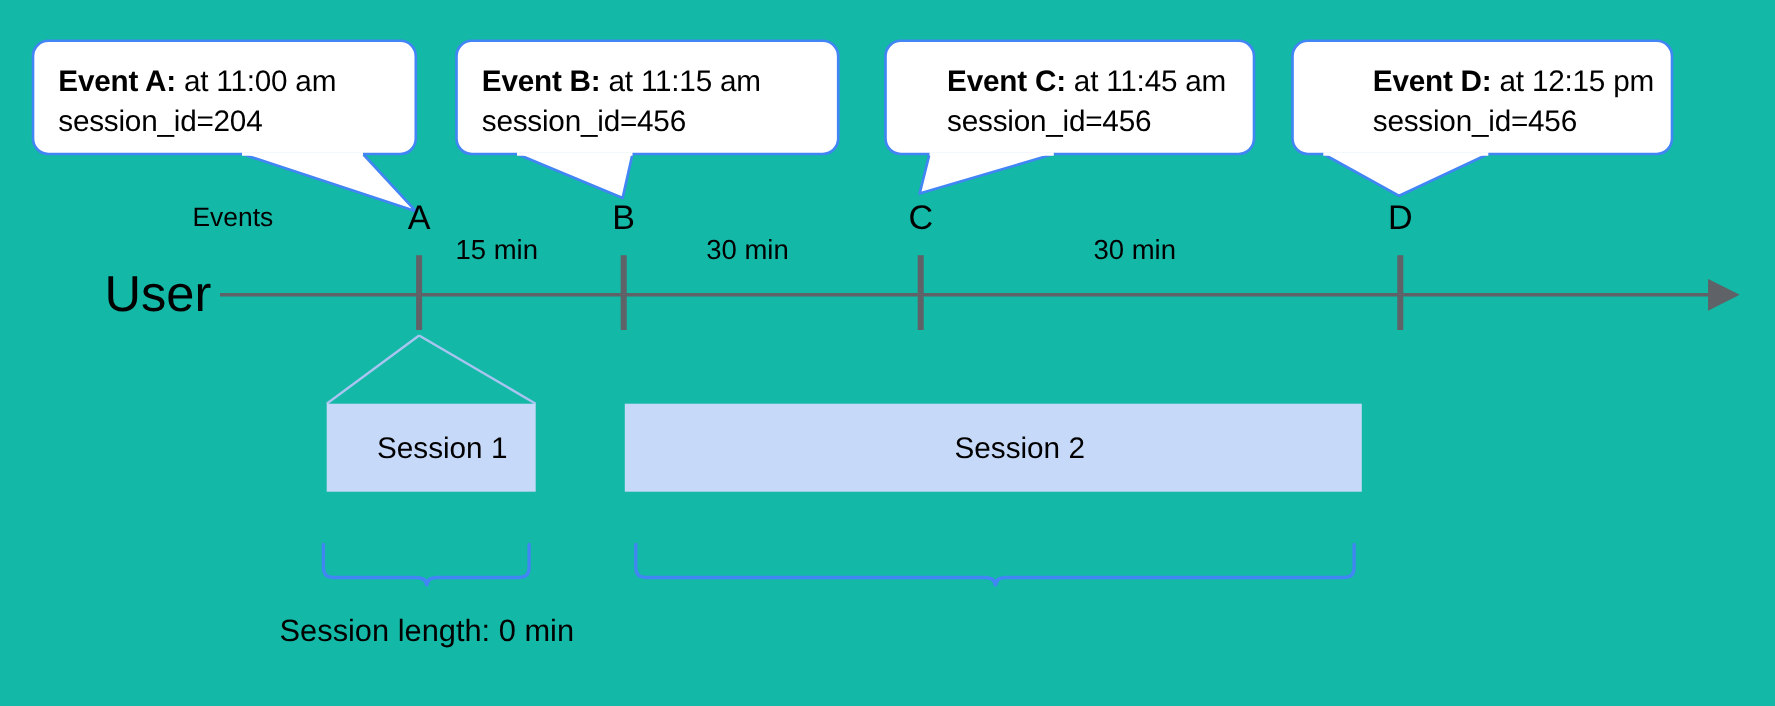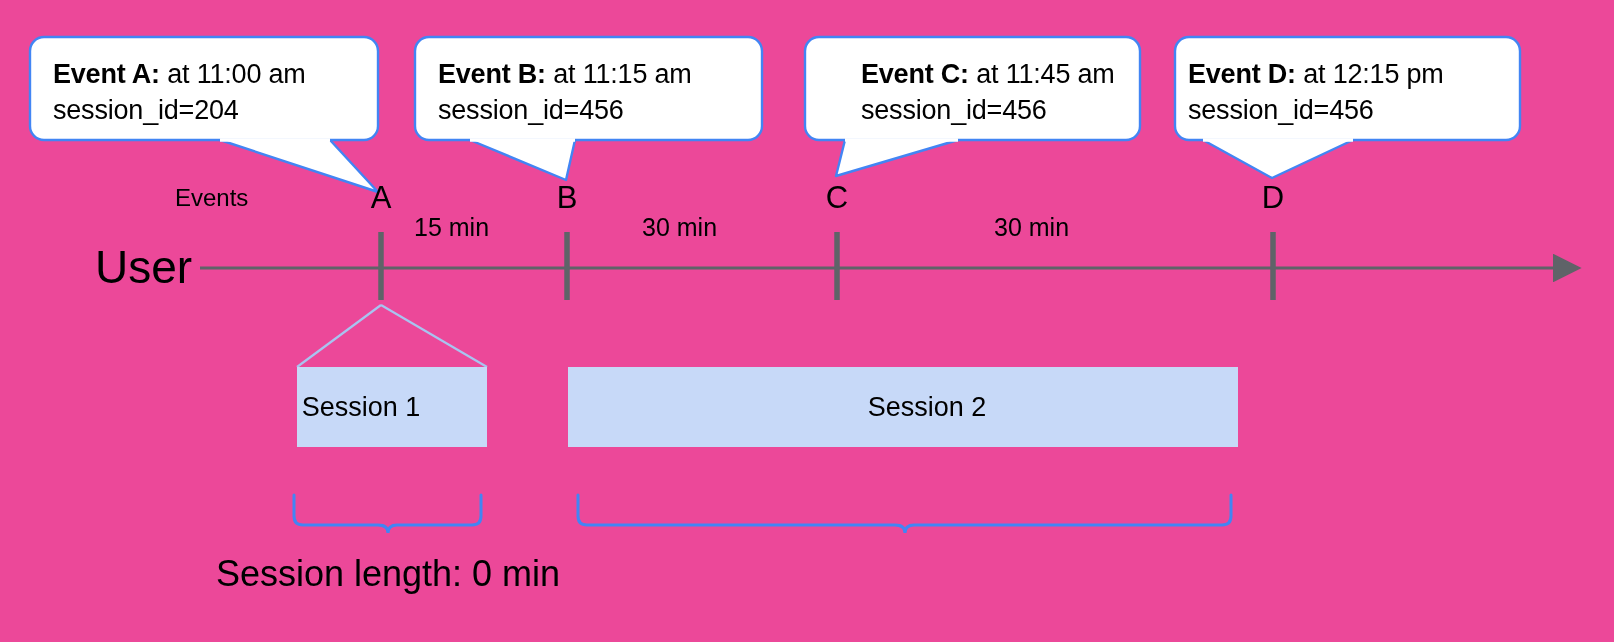--- a/index.html
+++ b/index.html
@@ -9,21 +9,21 @@
     background: #ffffff;
   }
   body {
     font-family: "Liberation Sans", sans-serif;
     -webkit-font-smoothing: antialiased;
   }
   #canvas {
     position: relative;
     width: 1614px;
     height: 642px;
-    background: #ec4899;
+    background: #14b8a6;
     overflow: hidden;
   }
   
   #vector-layer {
     position: absolute;
     left: 0;
     top: 0;
     width: 1614px;
     height: 642px;
     pointer-events: none;
@@ -67,21 +67,21 @@
   .session-bar-label {
     position: absolute;
     font-size: 27px;
     line-height: 27px;
     color: #000000;
     text-align: center;
     white-space: nowrap;
   }
   .session-length-label {
     position: absolute;
-    font-size: 36px;
+    font-size: 28px;
     line-height: 28px;
     color: #000000;
     text-align: center;
     white-space: nowrap;
   }
   .session-rect {
     position: absolute;
   }
 </style>
 </head>
@@ -148,38 +148,38 @@
   <div class="callout-text" style="left:438px; top:56px;">
     <div><span class="lead">Event B:</span><span> at 11:15 am</span></div>
     <div>session_id=456</div>
   </div>
 
   <div class="callout-text" style="left:818px; top:56px;margin-left:43px;">
     <div><span class="lead">Event C:</span><span> at 11:45 am</span></div>
     <div>session_id=456</div>
   </div>
 
-  <div class="callout-text" style="left:1188px; top:56px;">
+  <div class="callout-text" style="left:1248px; top:56px;">
     <div><span class="lead">Event D:</span><span> at 12:15 pm</span></div>
     <div>session_id=456</div>
   </div>
 
   <div class="axis-label row-label-events" style="left:175px; top:184px;">Events</div>
   <div class="axis-label row-label-user" style="left:95px; top:250px;">User</div>
 
   <div class="axis-label event-letter" style="left:361px; top:182px; width:40px;">A</div>
   <div class="axis-label event-letter" style="left:547px; top:182px; width:40px;">B</div>
   <div class="axis-label event-letter" style="left:817px; top:182px; width:40px;">C</div>
   <div class="axis-label event-letter" style="left:1253px; top:182px; width:40px;">D</div>
 
   <div class="axis-label gap-label" style="left:414px; top:215px; width:120px;">15 min</div>
   <div class="axis-label gap-label" style="left:642px; top:215px; width:120px;">30 min</div>
   <div class="axis-label gap-label" style="left:994px; top:215px; width:120px;">30 min</div>
 
   <div class="session-rect" style="left:297px; top:367px; width:190px; height:80px; background:#c7d9f8;"></div>
-  <div class="session-bar-label" style="left:284px; top:394px; width:154px;">Session 1</div>
+  <div class="session-bar-label" style="left:297px; top:394px; width:154px;padding-left:28px;">Session 1</div>
 
   <div class="session-rect" style="left:568px; top:367px; width:670px; height:80px; background:#c7d9f8;"></div>
   <div class="session-bar-label" style="left:568px; top:394px; width:670px;padding-left:24px;">Session 2</div>
 
   <div class="session-length-label" style="left:208px; top:560px; width:360px;">Session length: 0 min</div>
 
 </div>
 
 </body></html>

